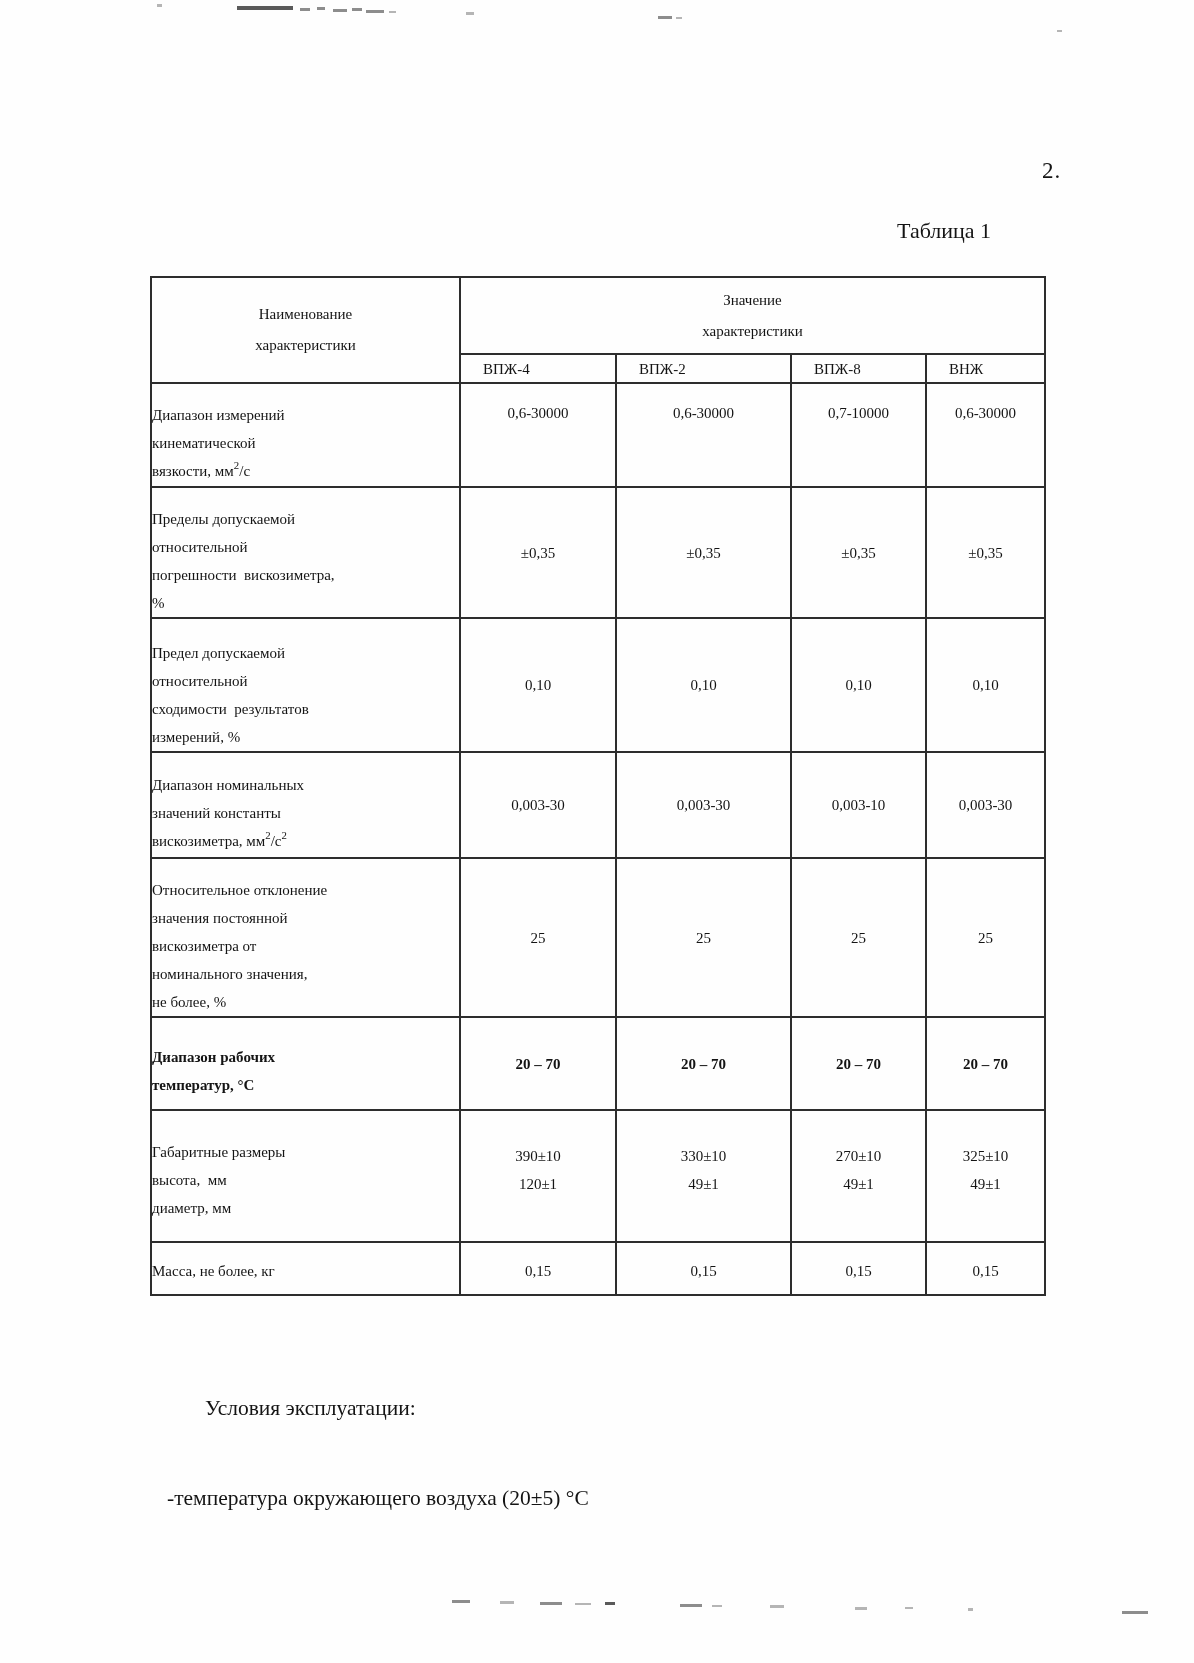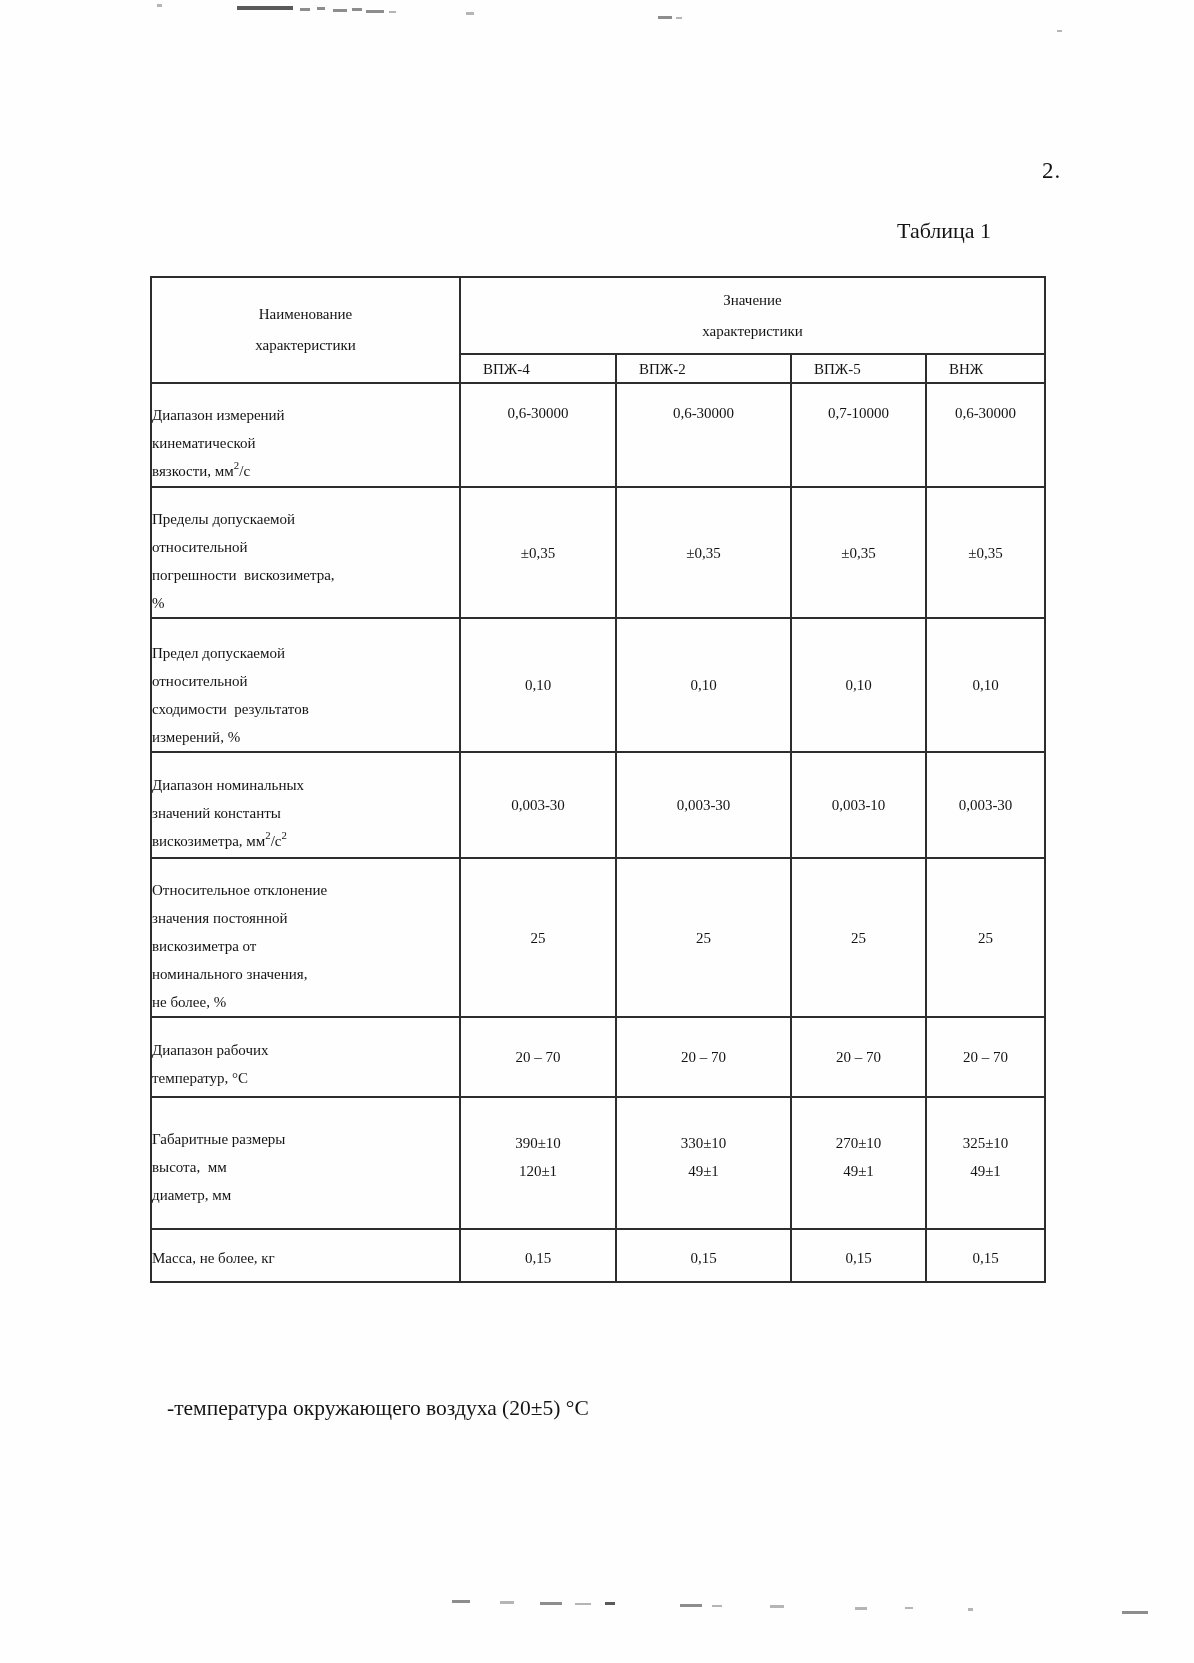--- a/index.html
+++ b/index.html
@@ -56,21 +56,21 @@
   }
   td.val{
     text-align:center;
     line-height:28px;
     white-space:pre-wrap;
   }
   
   tr.hdr   {height:77px;}
   tr.subhdr{height:29px;}
   tr.r1{height:104px;} tr.r2{height:131px;padding-left:16px;} tr.r3{height:130px;}
-  tr.r4{height:106px;} tr.r5{height:159px;} tr.r6{height:80px;}
+  tr.r4{height:106px;} tr.r5{height:159px;} tr.r6{height:93px;font-weight:bold;}
   tr.r7{height:132px;} tr.r8{height:53px;}
   
   tr.r1 td.lbl{padding-top:15px;}
   tr.r2 td.lbl{padding-top:16px;}
   tr.r3 td.lbl{padding-top:20px;}
   tr.r4 td.lbl{padding-top:16px;}
   tr.r5 td.lbl{padding-top:16px;}
   tr.r6 td.lbl{padding-top:14px;}
   tr.r7 td.lbl{padding-top:7px;}
   tr.r8 td.lbl{vertical-align:middle;padding-top:4px;}
@@ -135,21 +135,21 @@
     <tbody>
       <tr class="hdr">
         <td class="name-hdr" rowspan="2">Наименование
 характеристики</td>
         <td class="value-hdr" colspan="4">Значение
 характеристики</td>
       </tr>
       <tr class="subhdr">
         <td>ВПЖ-4</td>
         <td>ВПЖ-2</td>
-        <td>ВПЖ-5</td>
+        <td>ВПЖ-8</td>
         <td>ВНЖ</td>
       </tr>
 
       <tr class="r1">
         <td class="lbl">Диапазон измерений
 кинематической
 вязкости, мм<sup class="sup">2</sup>/с</td>
         <td class="val">0,6-30000</td>
         <td class="val">0,6-30000</td>
         <td class="val">0,7-10000</td>
@@ -220,18 +220,19 @@
         <td class="lbl">Масса, не более, кг</td>
         <td class="val">0,15</td>
         <td class="val">0,15</td>
         <td class="val">0,15</td>
         <td class="val">0,15</td>
       </tr>
     </tbody>
   </table>
 
   <div class="footer">
+    <div class="footer-line indent">Условия эксплуатации:</div>
     <div class="footer-line">-температура окружающего воздуха (20±5) °С</div>
     
     
   </div>
 
 </div>
 
 </body></html>

